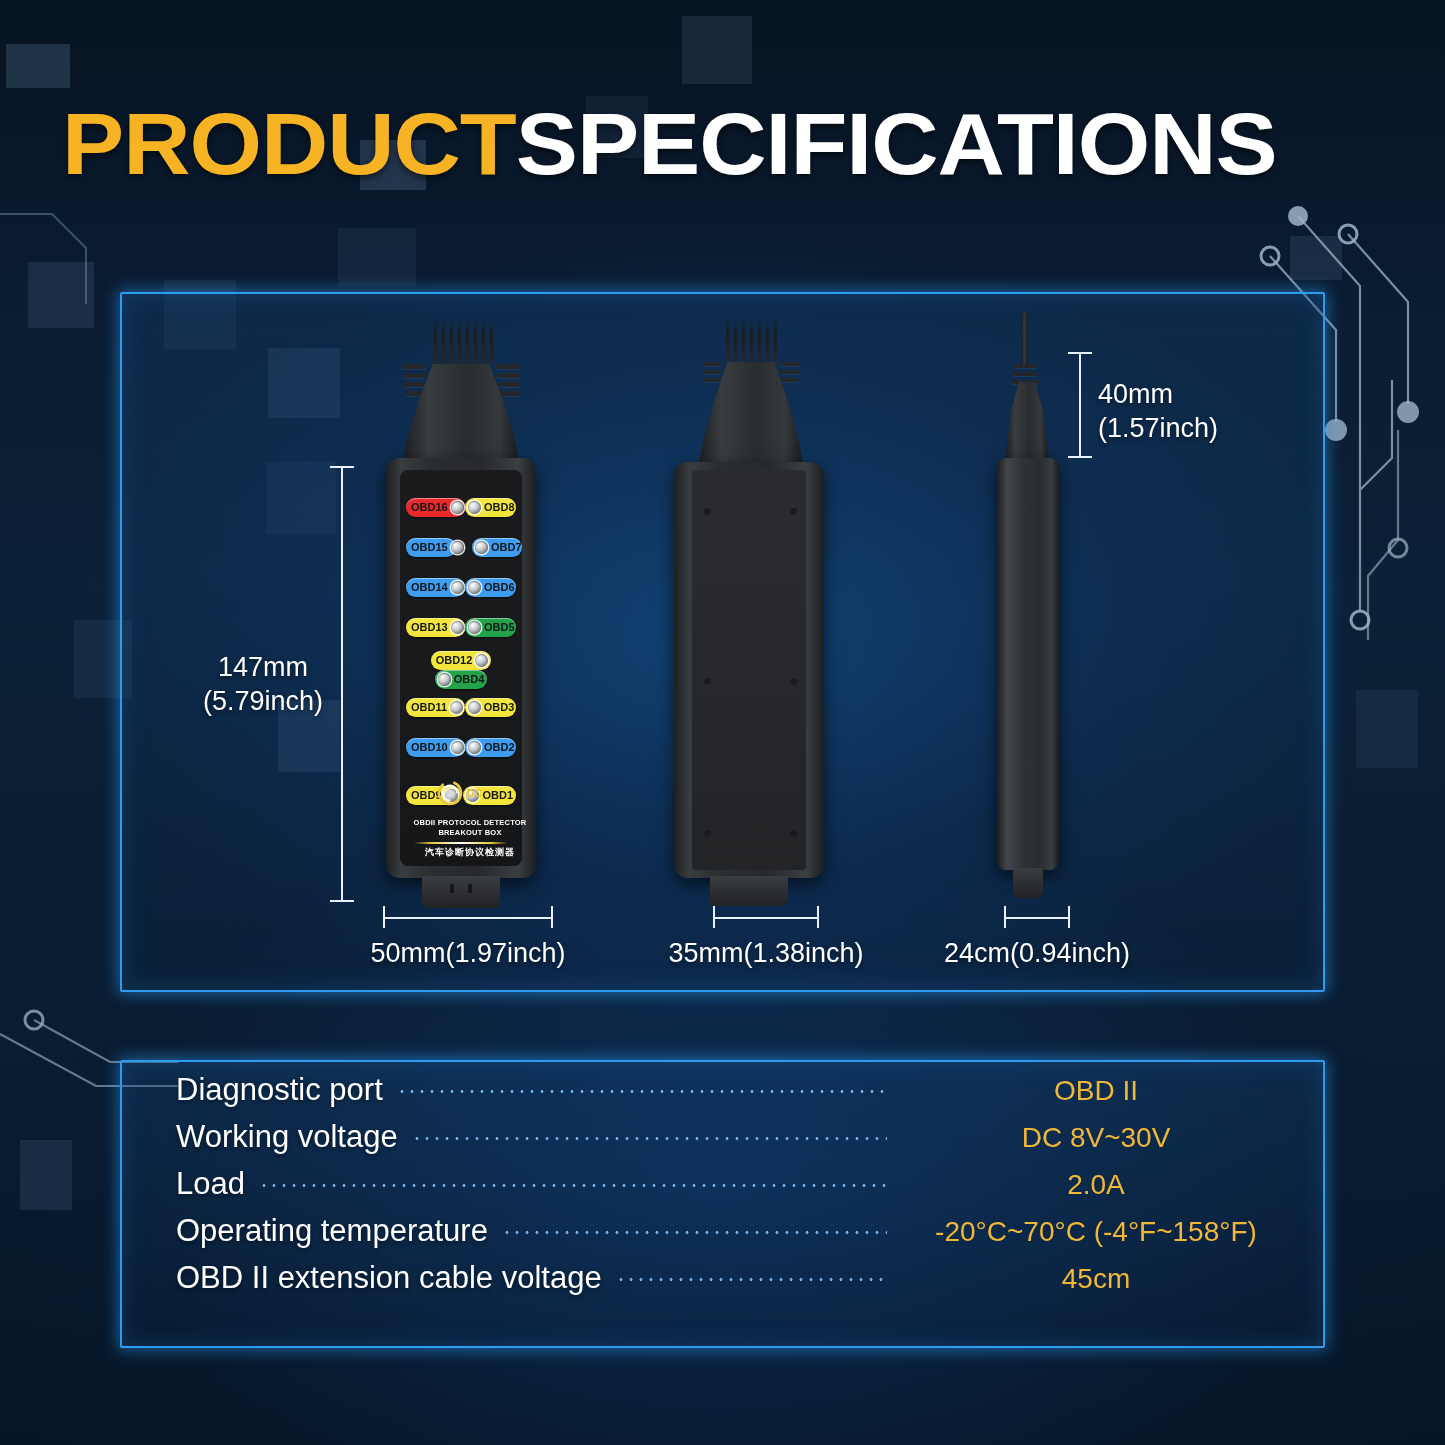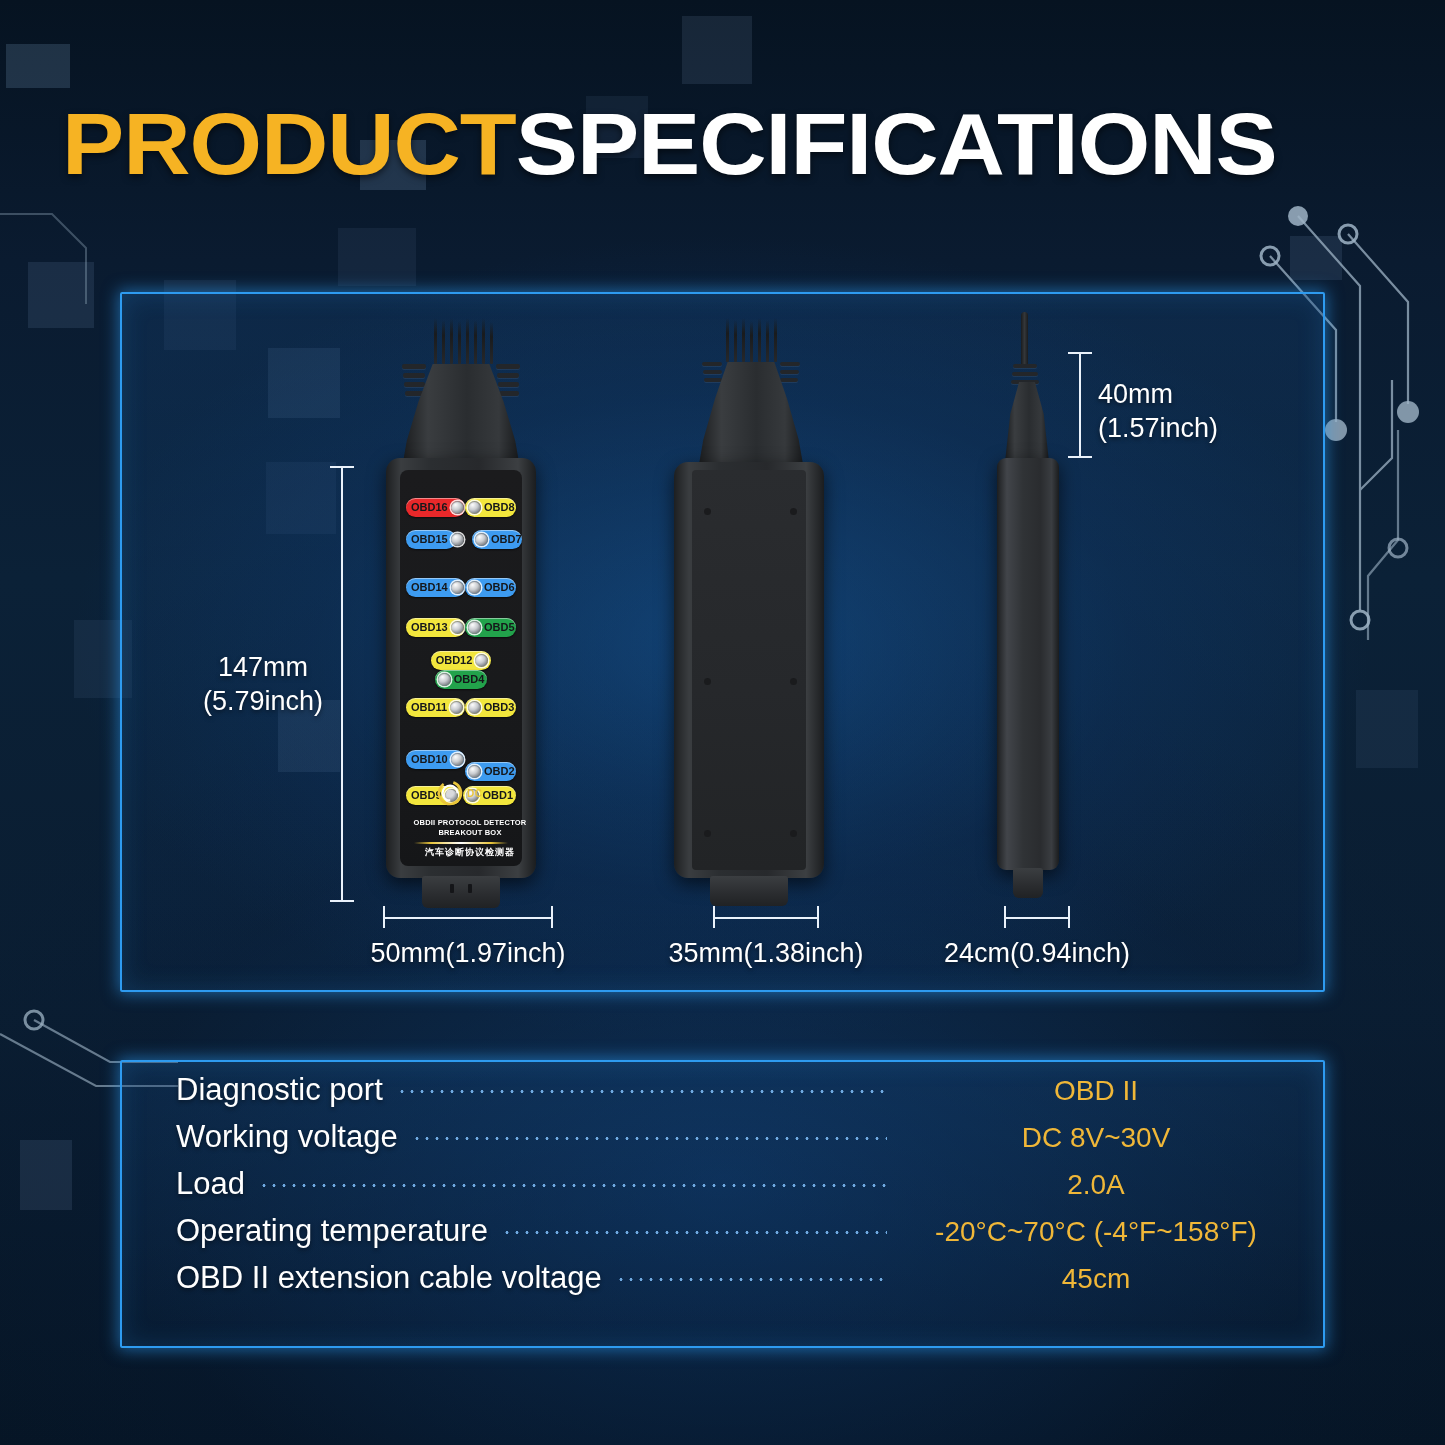--- a/index.html
+++ b/index.html
@@ -200,21 +200,21 @@
       <div class="led-row" style="top:0px;">
         <div class="pill left" style="background:#E8282A;">
           <span class="lbl">OBD16</span>
           <span class="dot"></span>
         </div>
         <div class="pill right" style="background:#F2E63C;text-align:center;">
           <span class="dot"></span>
           <span class="lbl">OBD8</span>
         </div>
       </div>
-      <div class="led-row" style="top:32px;gap:16px;">
+      <div class="led-row" style="top:40px;gap:16px;">
         <div class="pill left" style="background:#3D9BF0;">
           <span class="lbl">OBD15</span>
           <span class="dot"></span>
         </div>
         <div class="pill right" style="background:#3D9BF0;">
           <span class="dot"></span>
           <span class="lbl">OBD7</span>
         </div>
       </div>
       <div class="led-row" style="top:80px;">
@@ -255,21 +255,21 @@
         <div class="pill right" style="background:#F2E63C;">
           <span class="dot"></span>
           <span class="lbl">OBD3</span>
         </div>
       </div>
       <div class="led-row" style="top:240px;">
         <div class="pill left" style="background:#3D9BF0;">
           <span class="lbl">OBD10</span>
           <span class="dot"></span>
         </div>
-        <div class="pill right" style="background:#3D9BF0;margin-top:24px;">
+        <div class="pill right" style="background:#3D9BF0;">
           <span class="dot"></span>
           <span class="lbl">OBD2</span>
         </div>
       </div>
       <div class="led-row" style="top:288px;">
         <div class="pill left" style="background:#F2E63C;">
           <span class="lbl">OBD9</span>
           <span class="dot"></span>
         </div>
         <div class="pill right" style="background:#F2E63C;">

